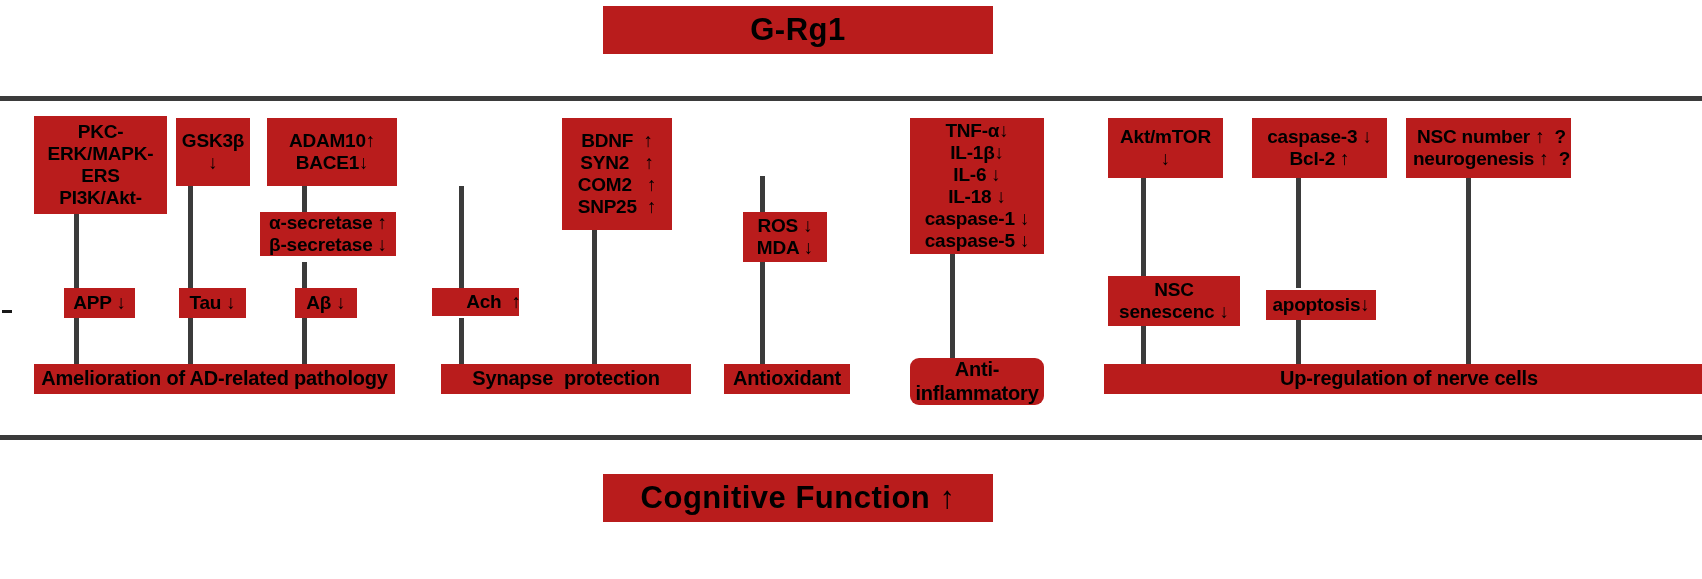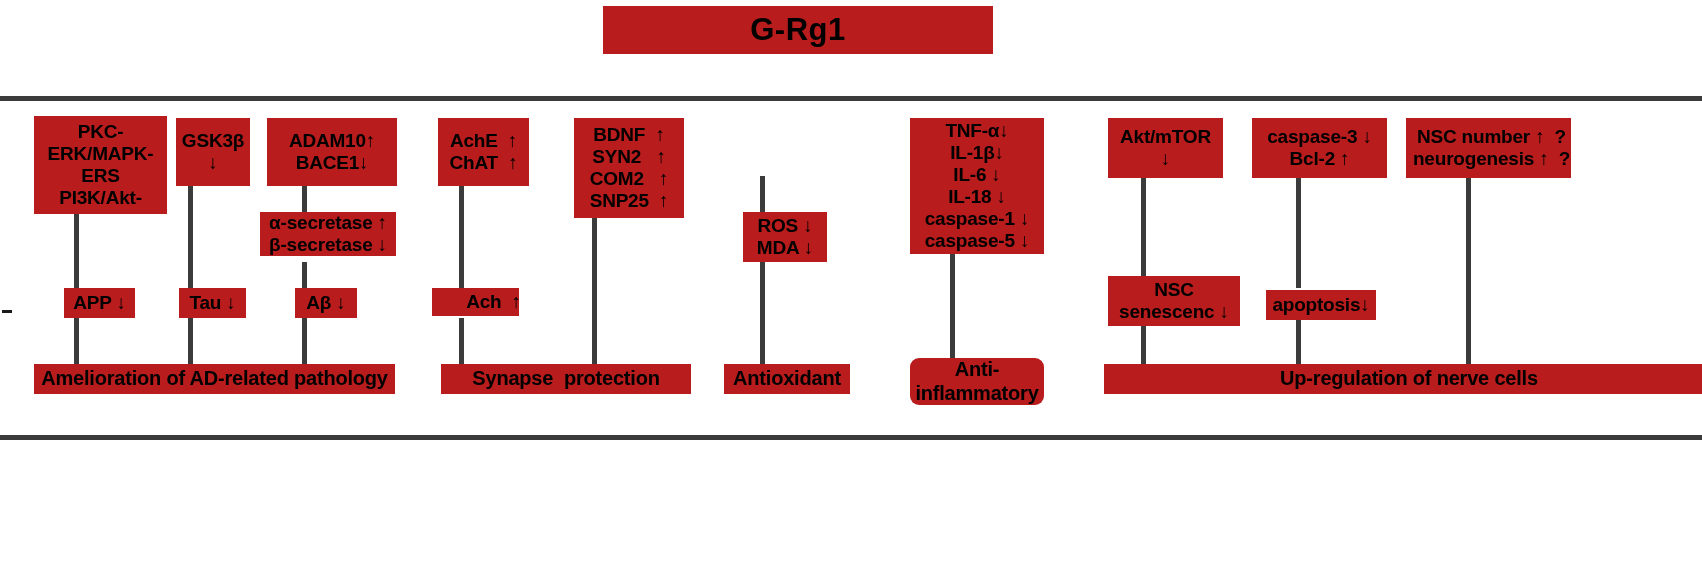--- a/index.html
+++ b/index.html
@@ -125,26 +125,22 @@
   </div>
 
   <div class="box summary-box" style="left:10px; top:364px; width:361px; height:30px;">
     <span class="ln">Amelioration of AD-related pathology</span>
   </div>
 
   <div class="connector" style="left:459px; top:186px; height:116px;"></div>
   <div class="connector" style="left:459px; top:318px; height:46px;"></div>
   <div class="connector" style="left:592px; top:212px; height:152px;"></div>
 
-  <div class="box node-box" style="left:414px; top:118px; width:91px; height:68px;">
-    <span class="ln">AchE  ↑</span>
-    <span class="ln">ChAT  ↑</span>
-  </div>
-
-  <div class="box node-box" style="left:550px; top:118px; width:110px; height:100px;">
+
+  <div class="box node-box" style="left:538px; top:118px; width:110px; height:112px;">
     <span class="ln">BDNF  ↑</span>
     <span class="ln">SYN2   ↑</span>
     <span class="ln">COM2   ↑</span>
     <span class="ln">SNP25  ↑</span>
   </div>
 
   <div class="box node-box" style="left:408px; top:288px; width:87px; height:28px;padding-left:36px;">
     <span class="ln">Ach  ↑</span>
   </div>
 
@@ -210,14 +206,17 @@
     <span class="ln">NSC number ↑  ?</span>
     <span class="ln">neurogenesis ↑  ?</span>
   </div>
 
   <div class="box summary-box" style="left:1080px; top:364px; width:610px; height:30px;">
     <span class="ln">Up-regulation of nerve cells</span>
   </div>
 
   <div class="rule" style="top:435px;"></div>
 
+  <div class="box title-box" style="left:579px; top:474px; width:390px; height:48px;">
+    <span class="ln">Cognitive Function ↑</span>
+  </div>
 
 </div>
 
 </body></html>

